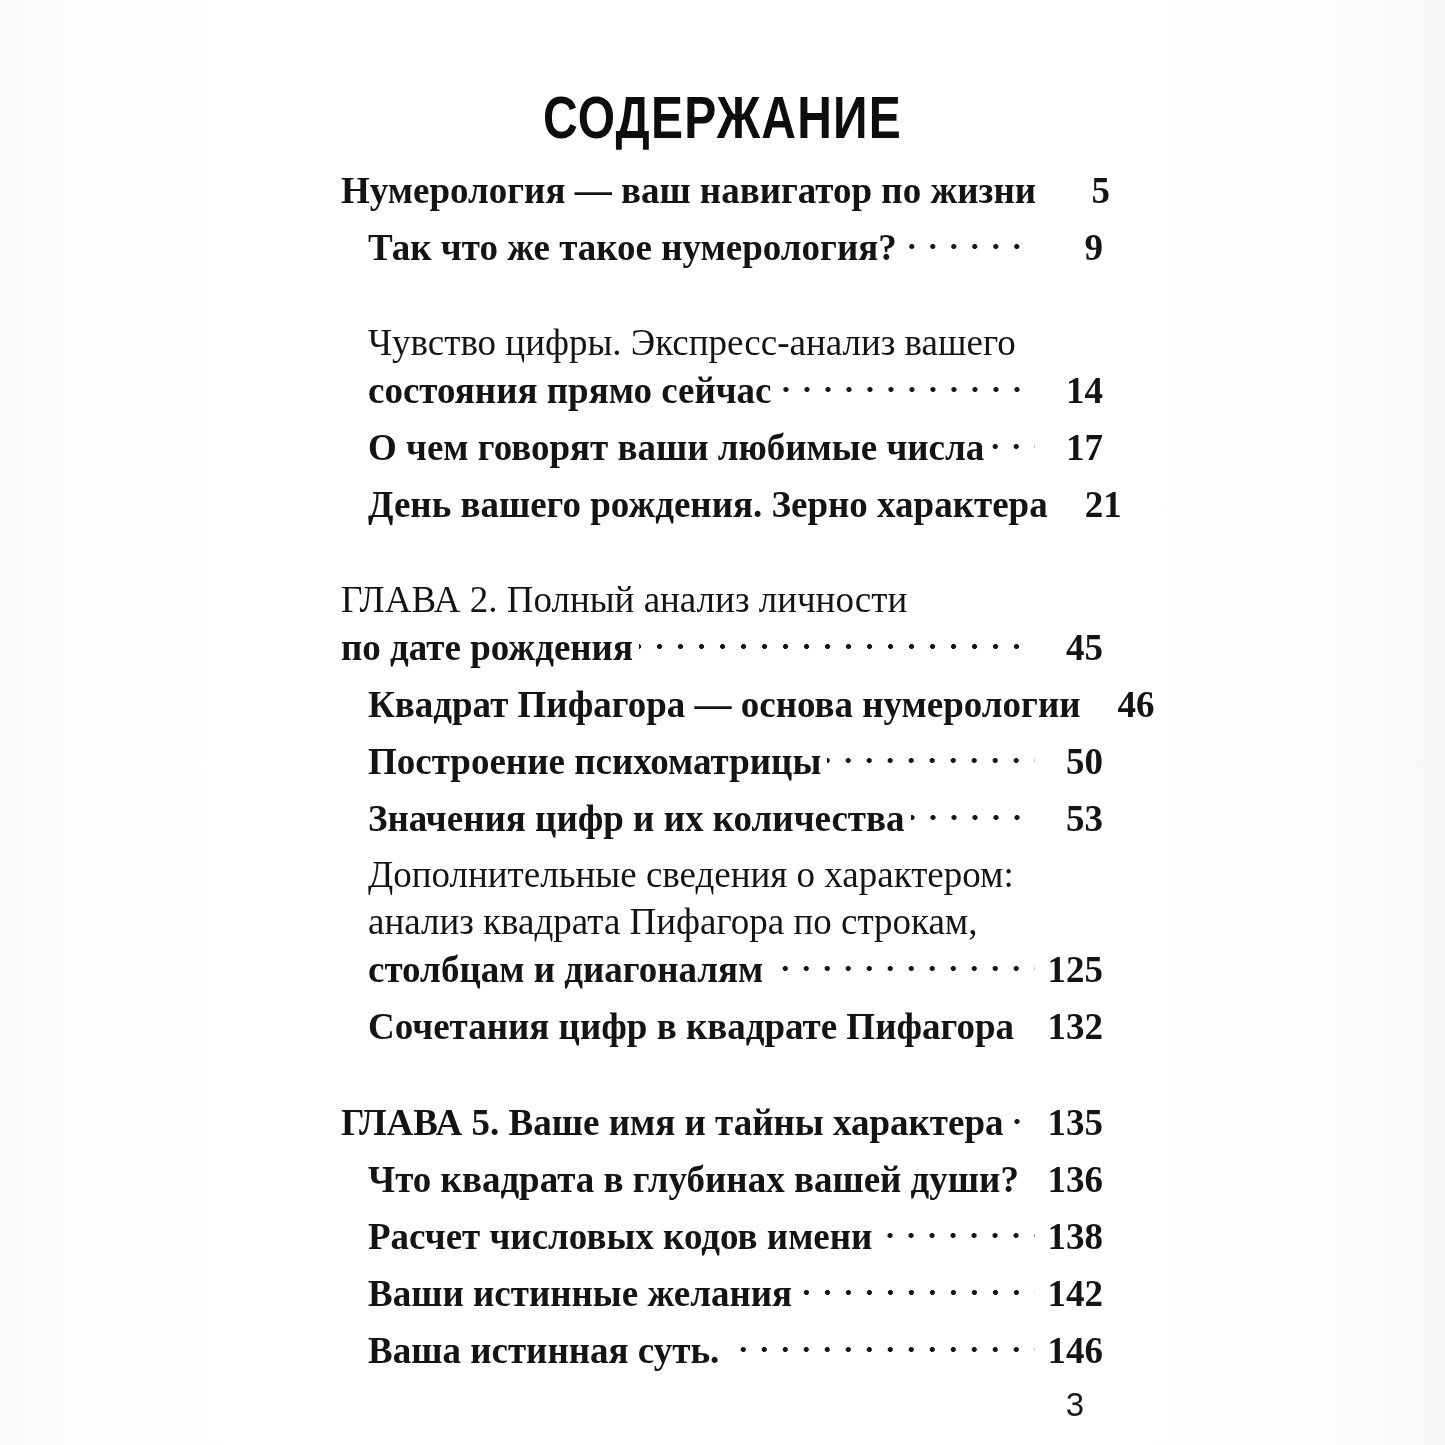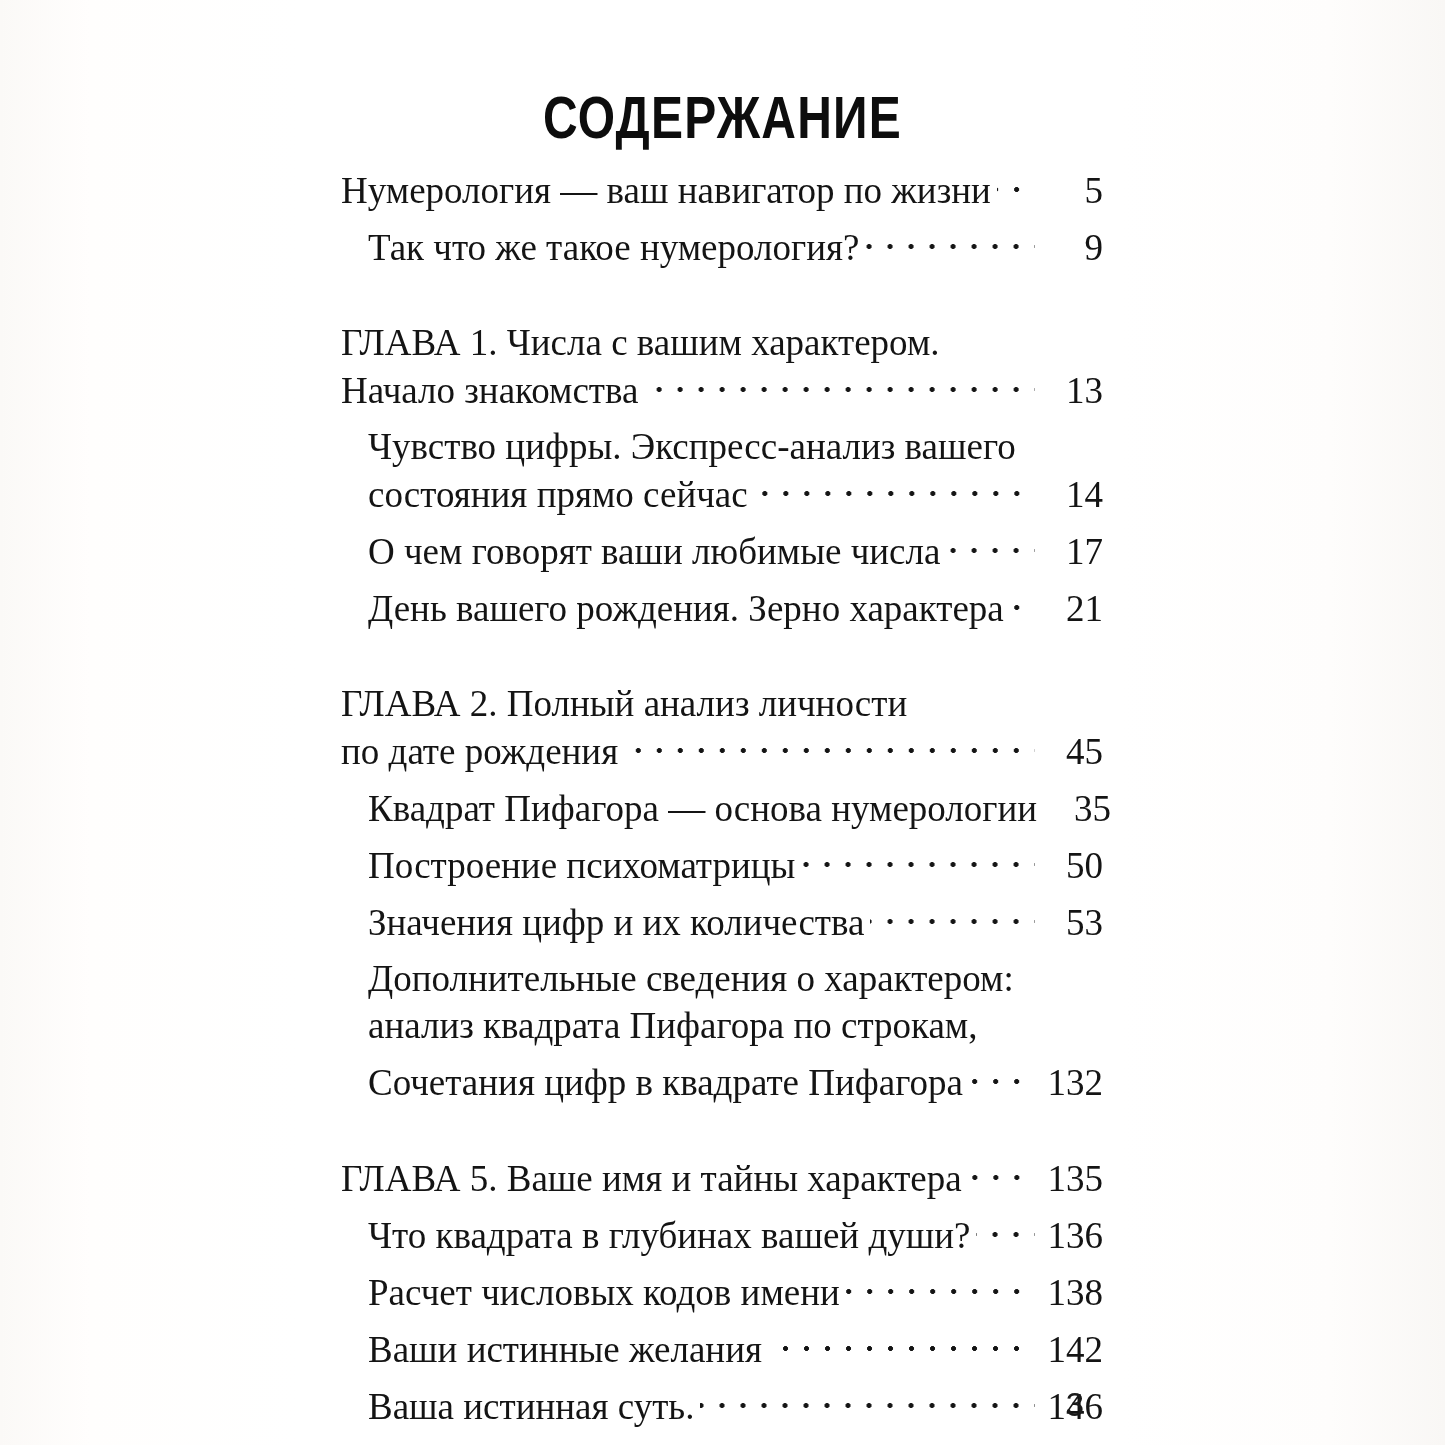--- a/index.html
+++ b/index.html
@@ -83,20 +83,21 @@
   .pre-line {
     display: block;
     white-space: pre;
   }
 
   
   .lead-line {
     display: flex;
     align-items: baseline;
     width: 100%;
+    font-weight: bold;
   }
   .lead-text {
     white-space: pre;
     flex: 0 0 auto;
   }
   .leader {
     flex: 1 1 auto;
     position: relative;
     height: 1em;
     margin: 0 6px;
@@ -155,28 +156,20 @@
         </div>
         <div class="entry level-2">
           <span class="lead-line">
             <span class="lead-text">Так что же такое нумерология?</span>
             <span class="leader"></span>
             <span class="page-num">9</span>
           </span>
         </div>
       </div>
       <div class="group">
-        <div class="entry level-1">
-          <span class="pre-line">ГЛАВА 1. Числа с вашим характером.</span>
-          <span class="lead-line">
-            <span class="lead-text">Начало знакомства</span>
-            <span class="leader"></span>
-            <span class="page-num">13</span>
-          </span>
-        </div>
         <div class="entry level-2">
           <span class="pre-line">Чувство цифры. Экспресс-анализ вашего</span>
           <span class="lead-line">
             <span class="lead-text">состояния прямо сейчас</span>
             <span class="leader"></span>
             <span class="page-num">14</span>
           </span>
         </div>
         <div class="entry level-2">
           <span class="lead-line">
@@ -199,40 +192,45 @@
           <span class="lead-line">
             <span class="lead-text">по дате рождения</span>
             <span class="leader"></span>
             <span class="page-num">45</span>
           </span>
         </div>
         <div class="entry level-2">
           <span class="lead-line">
             <span class="lead-text">Квадрат Пифагора — основа нумерологии</span>
             <span class="leader"></span>
-            <span class="page-num">35</span>
+            <span class="page-num">46</span>
           </span>
         </div>
         <div class="entry level-2">
           <span class="lead-line">
             <span class="lead-text">Построение психоматрицы</span>
             <span class="leader"></span>
             <span class="page-num">50</span>
           </span>
         </div>
         <div class="entry level-2">
           <span class="lead-line">
             <span class="lead-text">Значения цифр и их количества</span>
             <span class="leader"></span>
             <span class="page-num">53</span>
           </span>
         </div>
         <div class="entry level-2">
           <span class="pre-line">Дополнительные сведения о характером:</span>
           <span class="pre-line">анализ квадрата Пифагора по строкам,</span>
+          <span class="lead-line">
+            <span class="lead-text">столбцам и диагоналям</span>
+            <span class="leader"></span>
+            <span class="page-num">125</span>
+          </span>
         </div>
         <div class="entry level-2">
           <span class="lead-line">
             <span class="lead-text">Сочетания цифр в квадрате Пифагора</span>
             <span class="leader"></span>
             <span class="page-num">132</span>
           </span>
         </div>
       </div>
       <div class="group">

